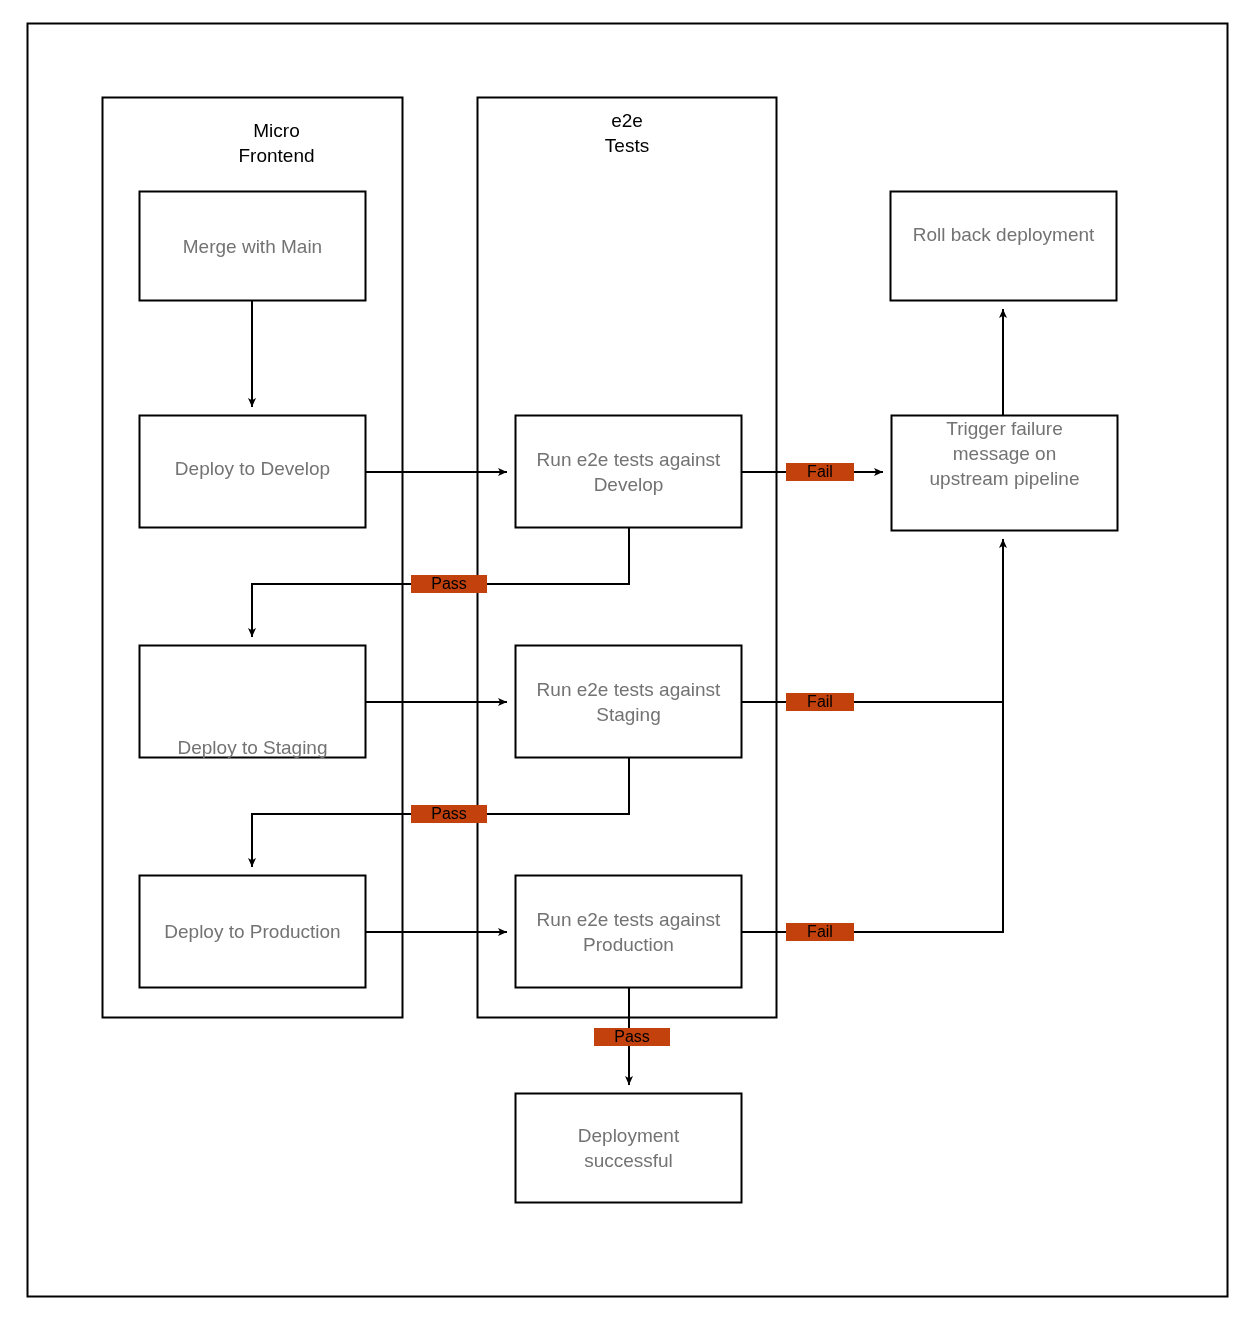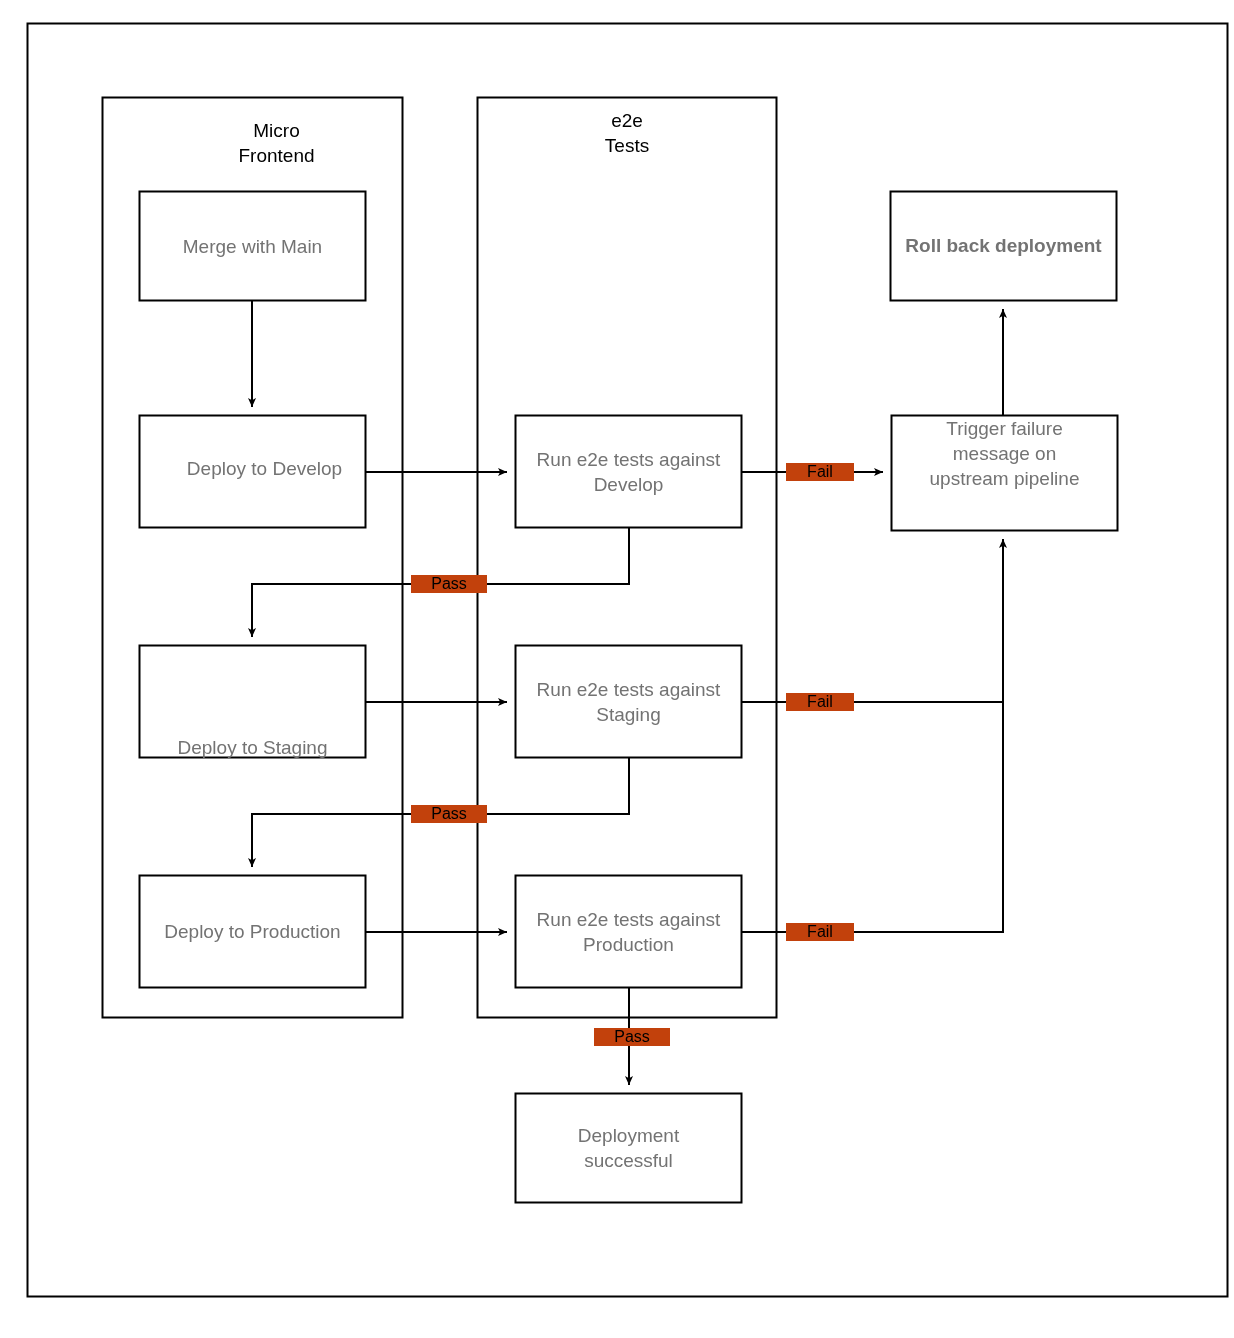--- a/index.html
+++ b/index.html
@@ -111,32 +111,32 @@
 
     <path d="M1003,415 L1003,309" fill="none" stroke="#000000" stroke-width="2" marker-end="url(#arrowFilled)"></path>
   </svg>
 
   <div class="group-label" style="left:102px; top:118px; width:301px;margin-left:24px;">Micro
 Frontend</div>
   <div class="group-label" style="left:477px; top:108px; width:300px;">e2e
 Tests</div>
 
   <div class="node-label" style="left:139px; top:191px; width:227px; height:110px;">Merge with Main</div>
-  <div class="node-label" style="left:151px; top:415px; width:227px; height:107px;border-radius:19px;">Deploy to Develop</div>
+  <div class="node-label" style="left:139px; top:415px; width:227px; height:107px;border-radius:19px;">Deploy to Develop</div>
   <div class="node-label" style="left:139px; top:645px; width:227px; height:113px;margin-top:46px;">Deploy to Staging</div>
   <div class="node-label" style="left:139px; top:875px; width:227px; height:113px;">Deploy to Production</div>
 
   <div class="node-label" style="left:515px; top:415px; width:227px; height:113px;">Run e2e tests against
 Develop</div>
   <div class="node-label" style="left:515px; top:645px; width:227px; height:113px;">Run e2e tests against
 Staging</div>
   <div class="node-label" style="left:515px; top:875px; width:227px; height:113px;">Run e2e tests against
 Production</div>
 
-  <div class="node-label" style="left:890px; top:191px; width:227px; height:108px;font-weight:bold;">Roll back deployment</div>
+  <div class="node-label" style="left:890px; top:180px; width:227px; height:108px;">Roll back deployment</div>
   <div class="node-label" style="left:891px; top:395px; width:227px; height:116px;">Trigger failure
 message on
 upstream pipeline</div>
 
   <div class="node-label" style="left:515px; top:1093px; width:227px; height:110px;">Deployment
 successful</div>
 
   <div class="edge-label" style="left:411px; top:575px; width:70px;">Pass</div>
   <div class="edge-label" style="left:411px; top:805px; width:70px;">Pass</div>
   <div class="edge-label" style="left:594px; top:1028px; width:70px;">Pass</div>

